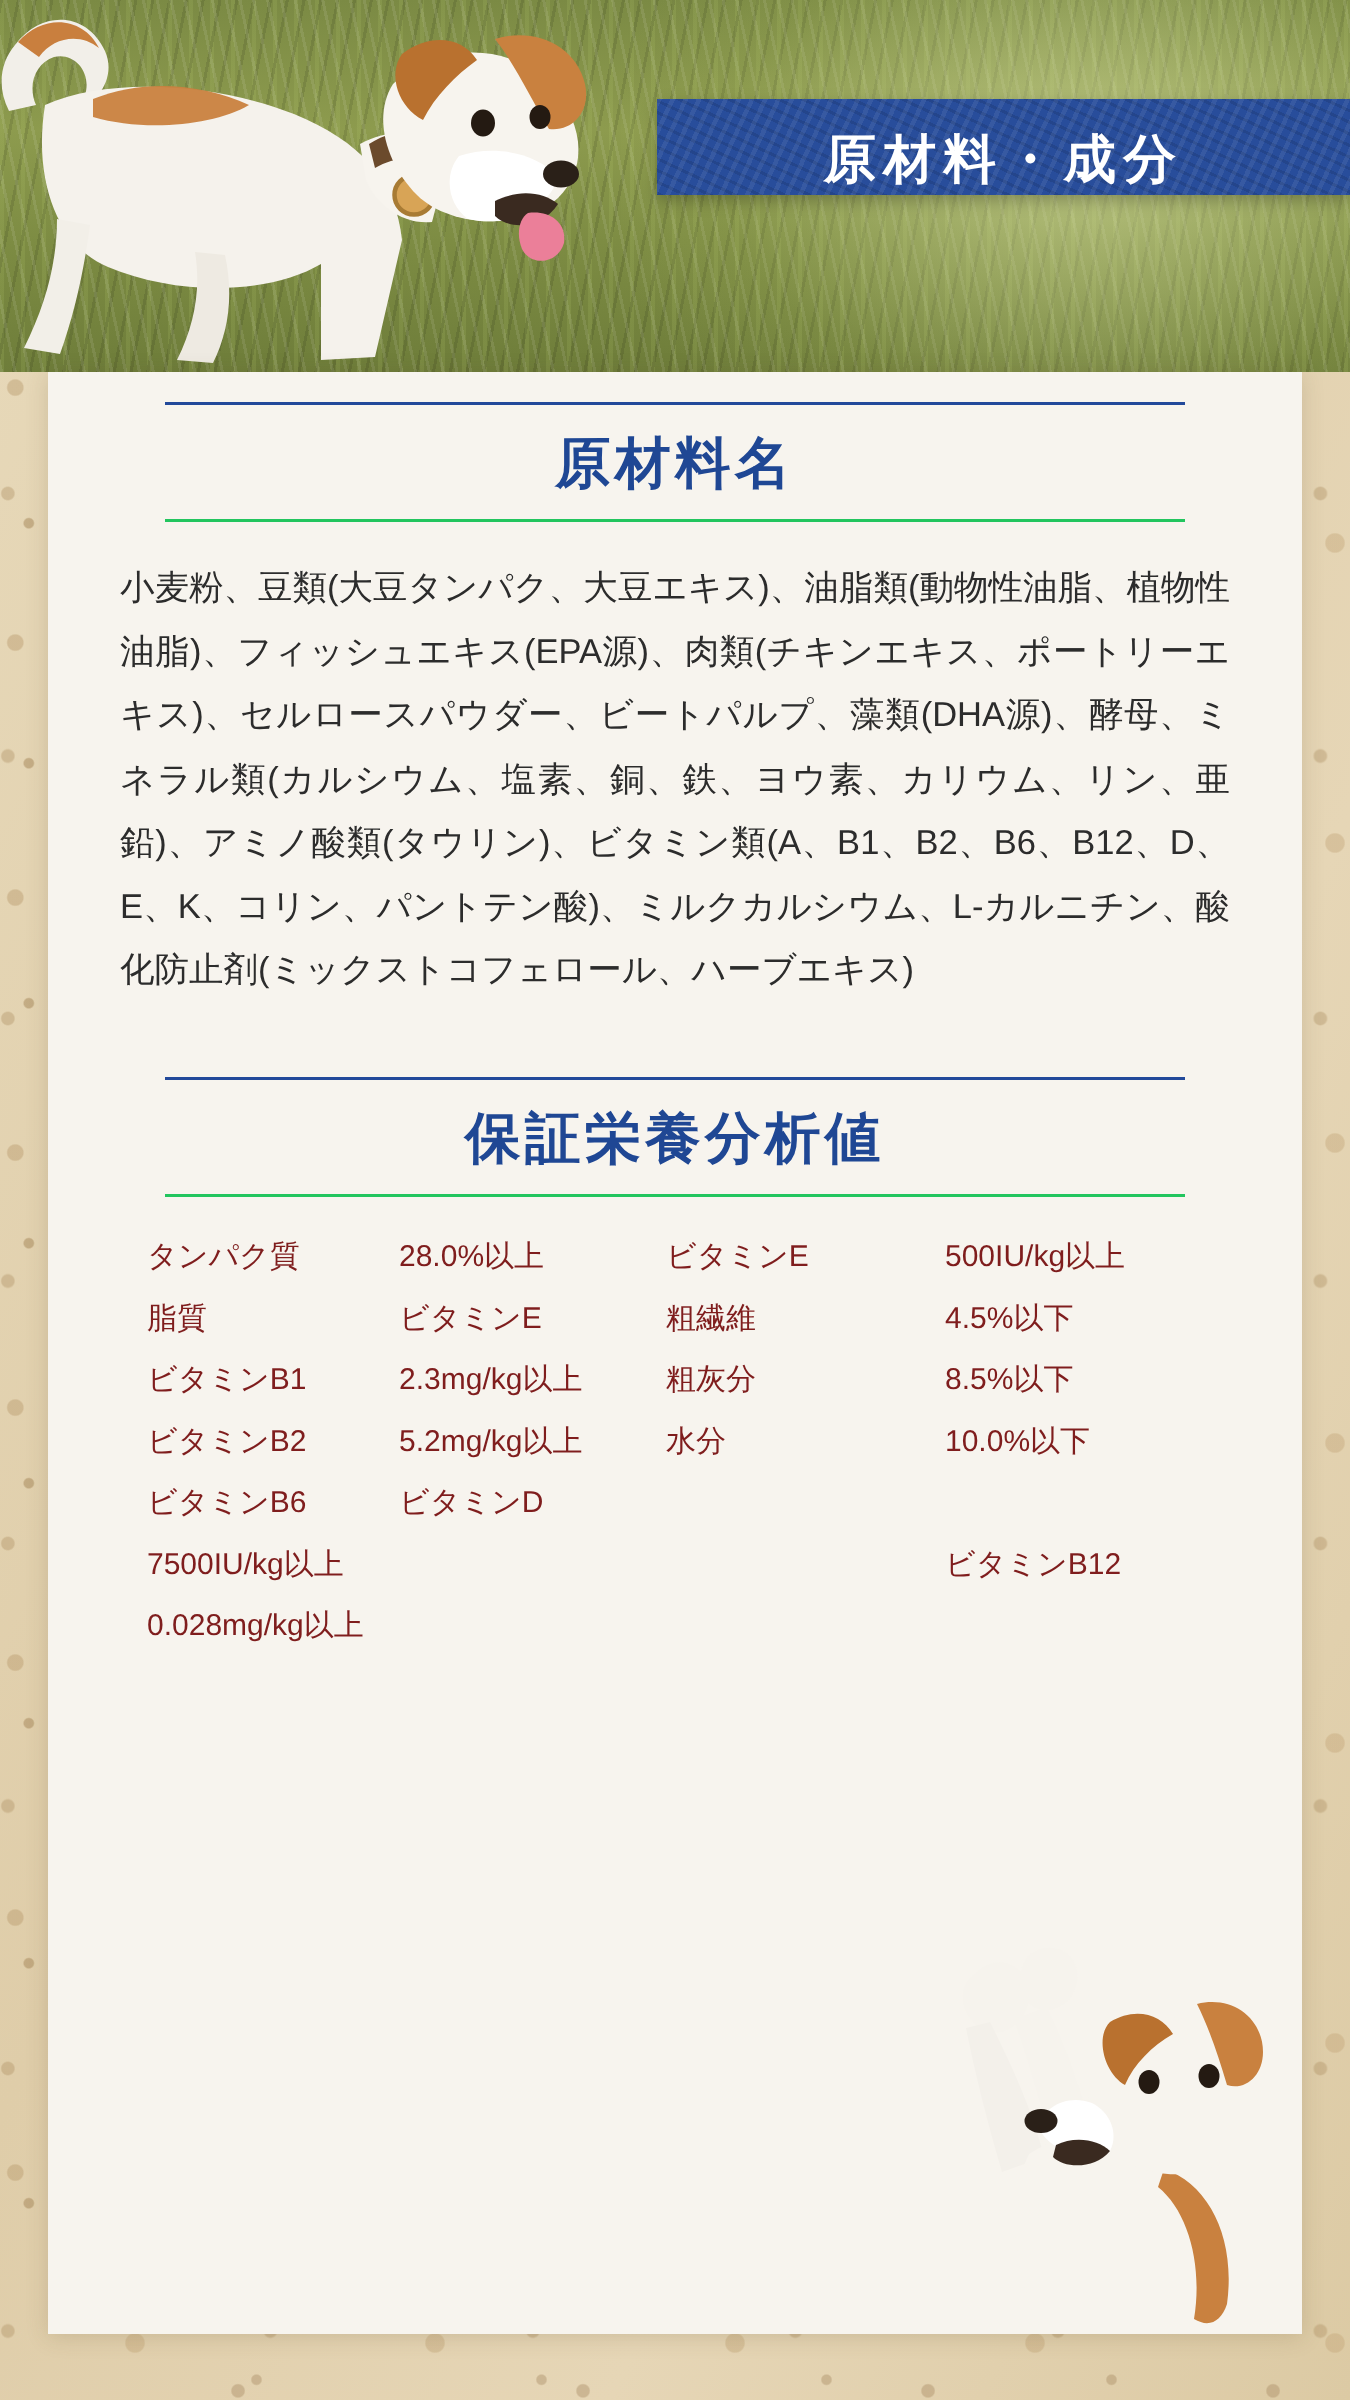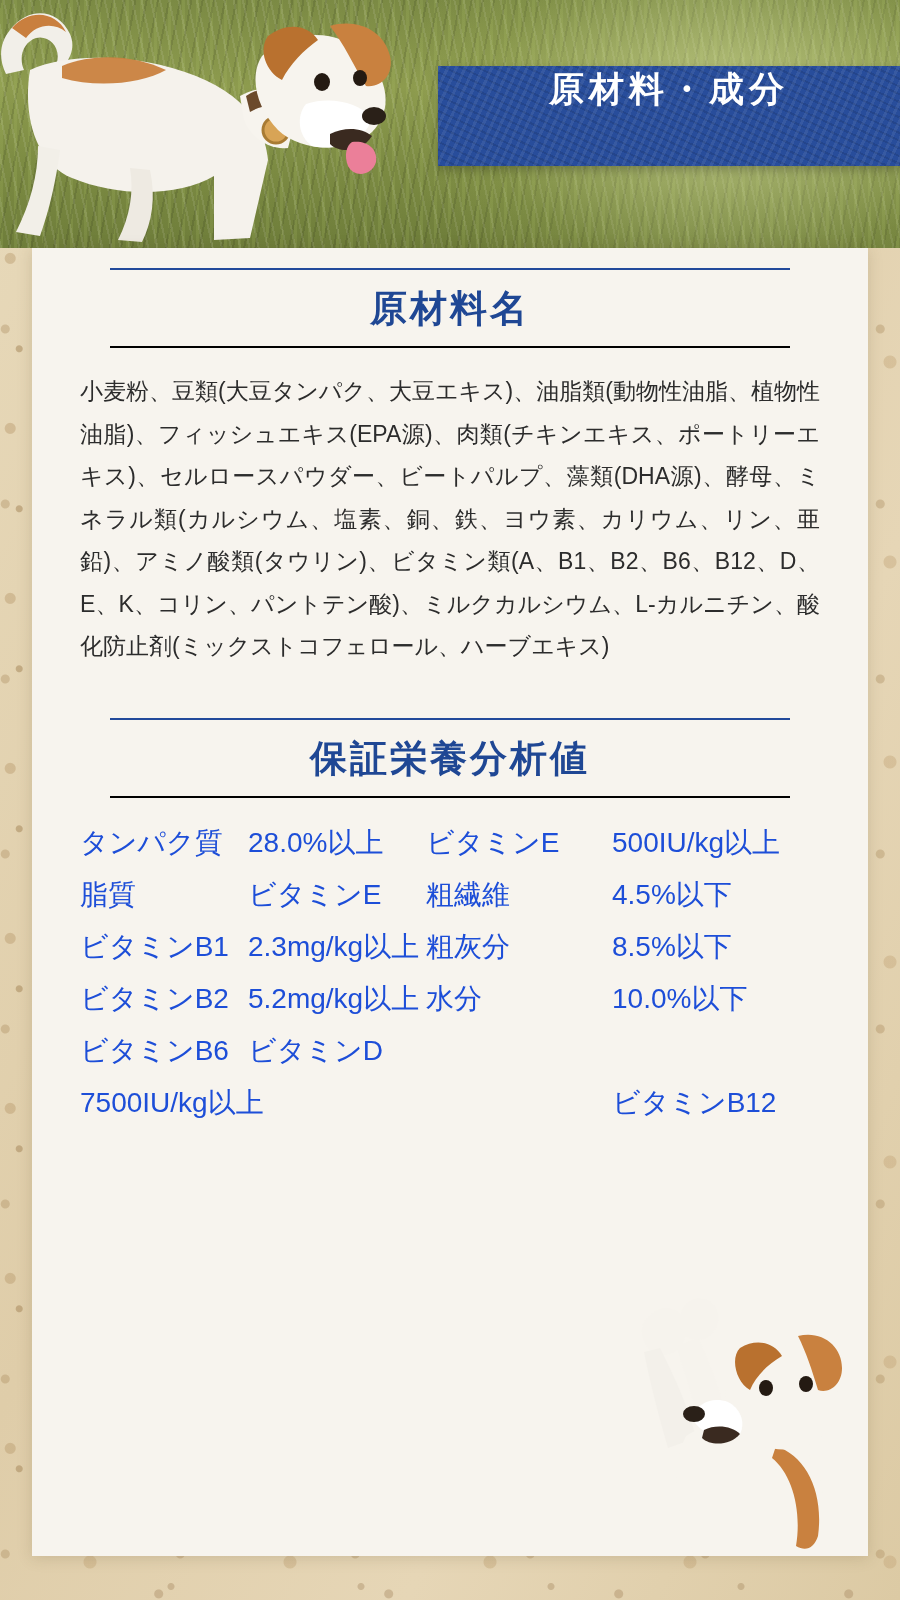--- a/index.html
+++ b/index.html
@@ -74,28 +74,28 @@
     width: 430px;
     height: 248px;
   }
   .dog-hero svg { display: block; }
 
   .hero-ribbon {
     position: absolute;
     right: 0;
     top: 66px;
     width: 462px;
-    height: 100px;
+    height: 64px;
     background: #284d9b;
     background-image:
       repeating-linear-gradient(115deg, rgba(255,255,255,0.07) 0 3px, transparent 3px 8px),
       repeating-linear-gradient(25deg, rgba(0,0,0,0.10) 0 2px, transparent 2px 7px);
     box-shadow: 0 4px 10px rgba(0,0,0,0.25);
     display: flex;
-    align-items: flex-start;
+    align-items: flex-end;
     justify-content: center;
   }
   .hero-ribbon .label {
     color: #ffffff;
     font-size: 35px;
     letter-spacing: 5px;
     font-weight: 700;
   }
 
   
@@ -106,21 +106,21 @@
     width: 836px;
     height: 1308px;
     background: #f7f4ee;
     box-shadow: 0 2px 14px rgba(90,70,40,0.18);
   }
 
   .section-head {
     margin: 0 auto;
     width: 680px;
     border-top: 2px solid #22499a;
-    border-bottom: 2px solid #000000;
+    border-bottom: 2px solid #22c55e;
     text-align: center;
     padding: 14px 0 12px;
   }
   .section-head .title {
     color: #1f4794;
     font-size: 37px;
     font-weight: 700;
     letter-spacing: 3px;
   }
   #ingredients-head { margin-top: 20px; }
@@ -131,26 +131,26 @@
     font-size: 23px;
     line-height: 1.85;
     text-align: justify;
     text-justify: inter-character;
   }
 
   #analysis-head { margin-top: 50px; }
 
   .analysis-table {
     margin: 26px 0 0 0;
-    padding: 0 48px;
+    padding: 0 66px;
     display: grid;
     grid-template-columns: 168px 178px 186px auto;
     row-gap: 14px;
-    font-size: 28px;
-    color: #1d4ed8;
+    font-size: 20px;
+    color: #7f1d1d;
     align-items: baseline;
   }
   .analysis-table .cell { white-space: nowrap; }
   .analysis-table .val { }
   .analysis-table .val-wide { grid-column: span 3; }
 
   
   .dog-beg {
     position: absolute;
     right: 20px;
@@ -243,20 +243,21 @@
       <div class="cell val">5.2mg/kg以上</div>
 
       <div class="cell name">水分</div>
       <div class="cell val">10.0%以下</div>
       <div class="cell name">ビタミンB6</div>
 
       <div class="cell name">ビタミンD</div>
       <div class="cell val val-wide">7500IU/kg以上</div>
 
       <div class="cell name">ビタミンB12</div>
+      <div class="cell val val-wide">0.028mg/kg以上</div>
     </div>
 
     <div class="dog-beg">
       <svg width="232" height="260" viewBox="0 0 232 260" xmlns="http://www.w3.org/2000/svg">
 
         <path d="M34 20 C 44 8, 62 10, 68 24 C 74 38, 66 54, 54 58 C 40 62, 28 52, 26 38 C 25 30, 28 24, 34 20 Z" fill="#f6f3ed"></path>
         <path d="M72 6 C 84 -2, 100 4, 102 18 C 104 32, 94 44, 82 44 C 70 44, 62 34, 64 22 C 65 14, 68 9, 72 6 Z" fill="#f6f3ed"></path>
 
         <path d="M44 52 C 58 80, 72 110, 80 142 L 52 152 C 42 118, 34 86, 28 56 Z" fill="#f3f0ea"></path>
         <path d="M82 42 C 96 72, 108 104, 114 138 L 88 148 C 80 112, 70 80, 60 50 Z" fill="#f6f3ed"></path>

